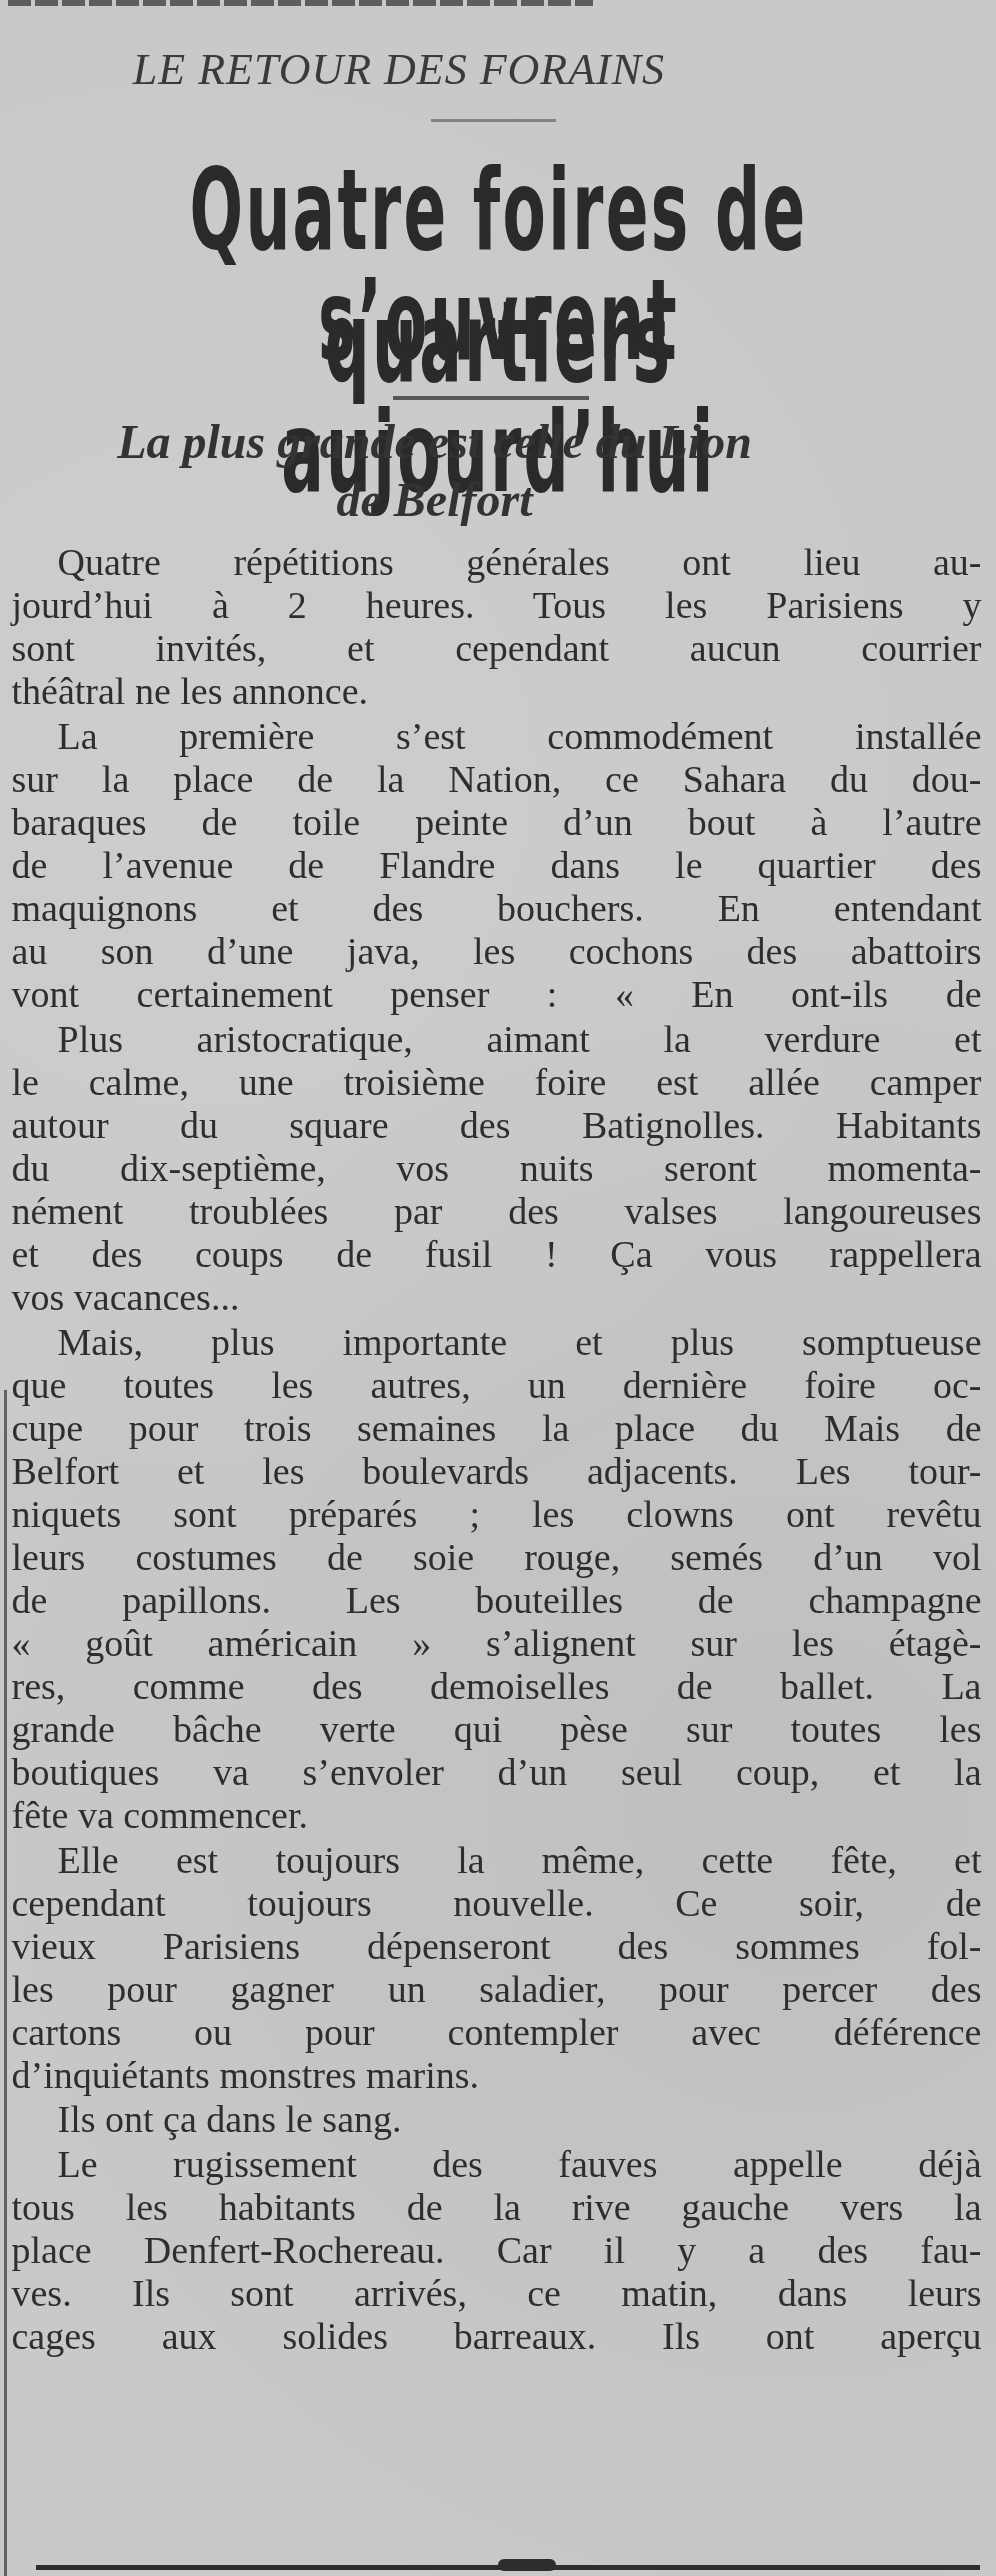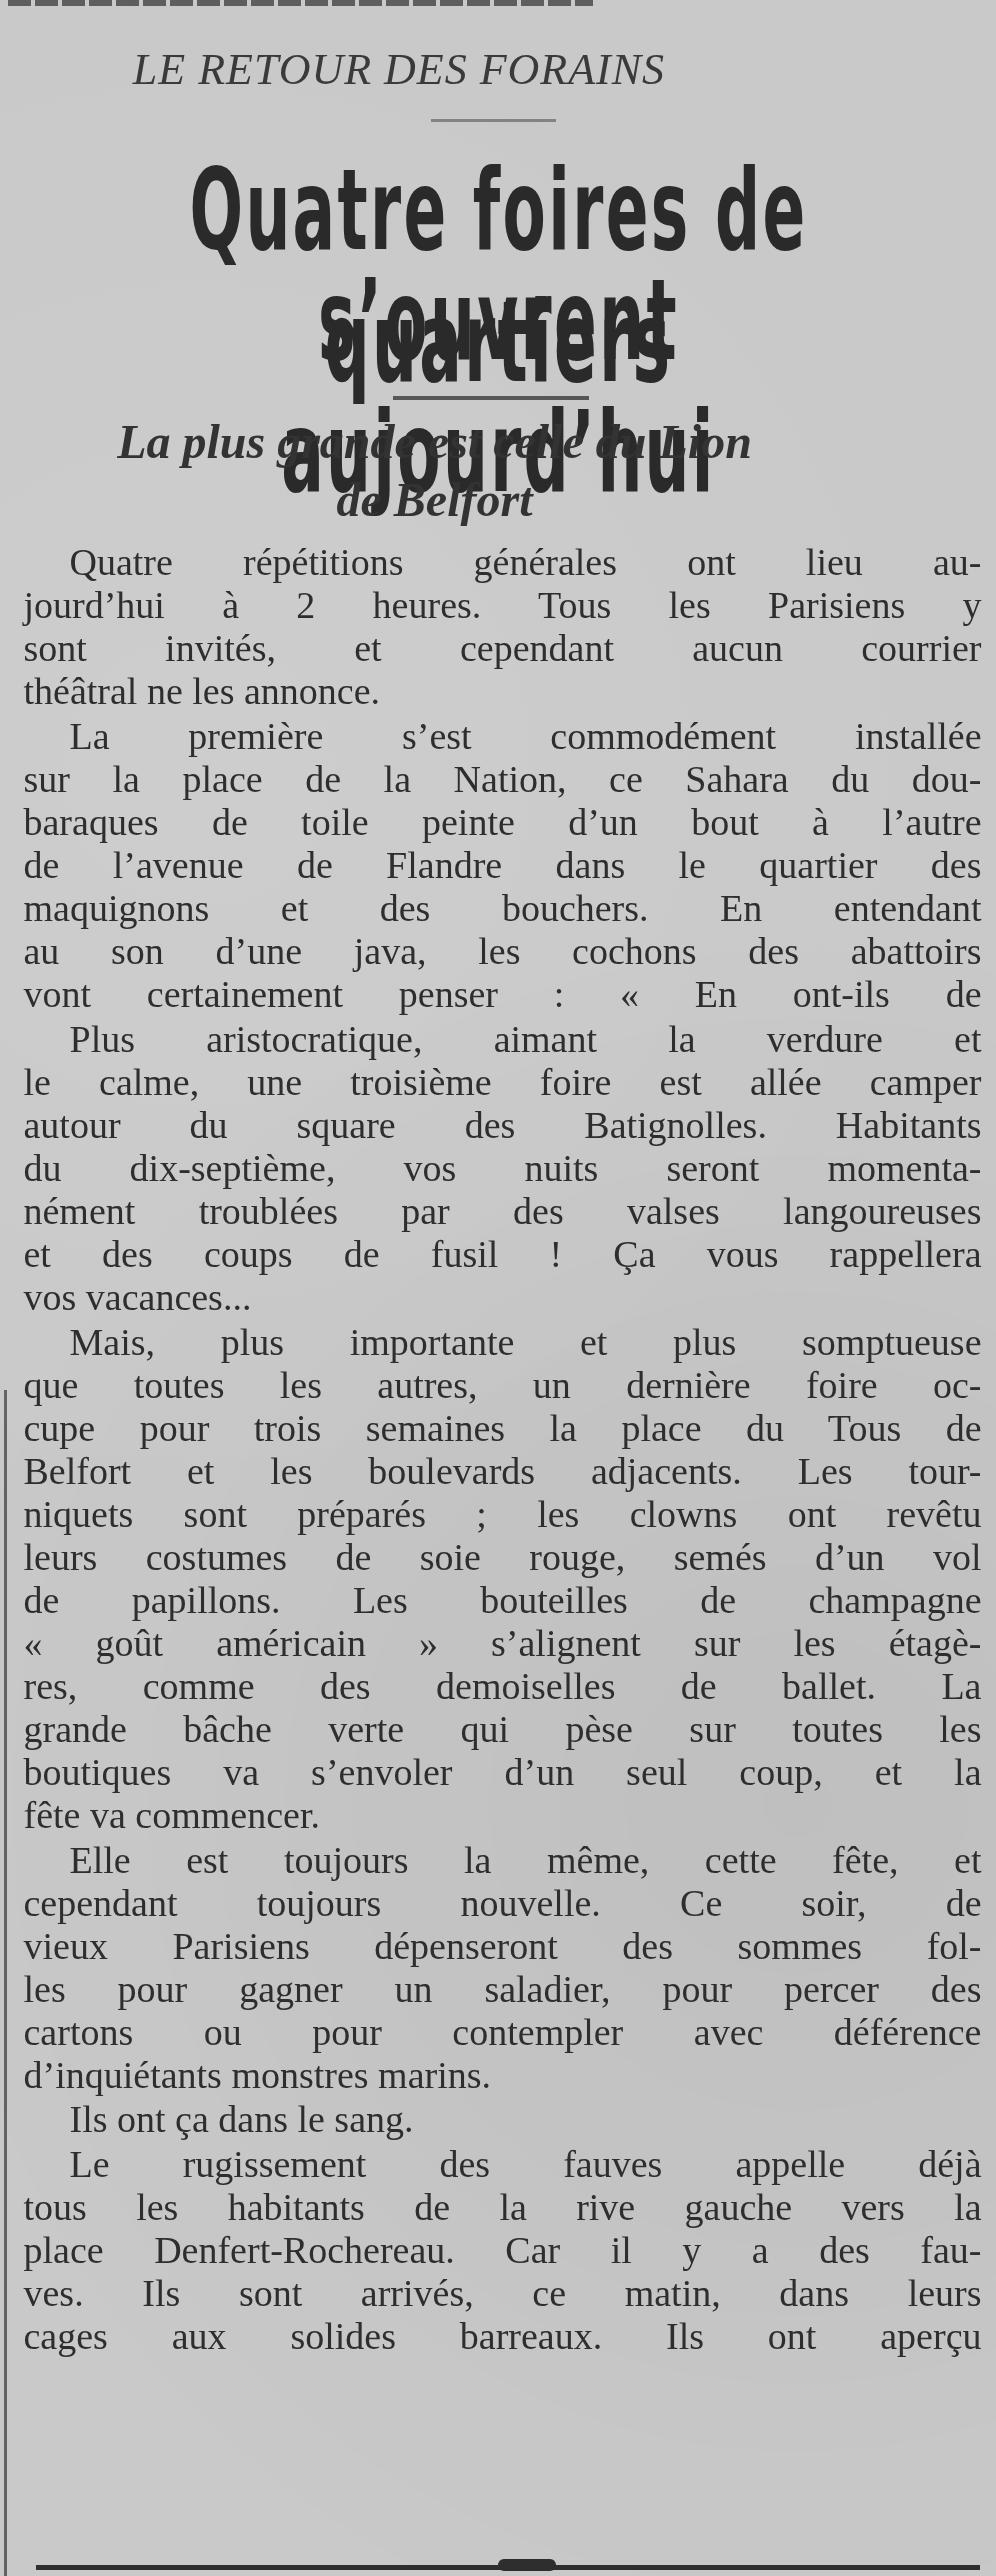--- a/index.html
+++ b/index.html
@@ -42,21 +42,21 @@
   .sh1 { top:414px; }
   .sh2 { top:472px; }
   .body {
     position:absolute; left:11.5px; top:541px; width:970px;
     font-size:38px; line-height:43px; text-align:justify;
     font-stretch:condensed;
   }
   .line { display:block; white-space:nowrap; text-align-last:justify; text-align:justify; }
   .line.last { text-align-last:left; }
   .line.indent { padding-left:46px; }
-  .para { margin-bottom:1.9px;margin-left:12px; }
+  .para { margin-bottom:1.9px; }
   .bottom-rule {
     position:absolute; left:36px; top:2565px; width:944px; height:4.8px; background:#2e2e2e;
   }
   .bottom-orn {
     position:absolute; left:498px; top:2559px; width:58px; height:11.5px; border-radius:5.8px; background:#2e2e2e;
   }
 </style>
 </head>
 <body>
 
@@ -94,21 +94,21 @@
       <span class="line">le calme, une troisième foire est allée camper</span>
       <span class="line">autour du square des Batignolles. Habitants</span>
       <span class="line">du dix-septième, vos nuits seront momenta-</span>
       <span class="line">nément troublées par des valses langoureuses</span>
       <span class="line">et des coups de fusil ! Ça vous rappellera</span>
       <span class="line last">vos vacances...</span>
     </div>
     <div class="para">
       <span class="line indent">Mais, plus importante et plus somptueuse</span>
       <span class="line">que toutes les autres, un dernière foire oc-</span>
-      <span class="line">cupe pour trois semaines la place du Tous de</span>
+      <span class="line">cupe pour trois semaines la place du Mais de</span>
       <span class="line">Belfort et les boulevards adjacents. Les tour-</span>
       <span class="line">niquets sont préparés ; les clowns ont revêtu</span>
       <span class="line">leurs costumes de soie rouge, semés d’un vol</span>
       <span class="line">de papillons. Les bouteilles de champagne</span>
       <span class="line">« goût américain » s’alignent sur les étagè-</span>
       <span class="line">res, comme des demoiselles de ballet. La</span>
       <span class="line">grande bâche verte qui pèse sur toutes les</span>
       <span class="line">boutiques va s’envoler d’un seul coup, et la</span>
       <span class="line last">fête va commencer.</span>
     </div>

